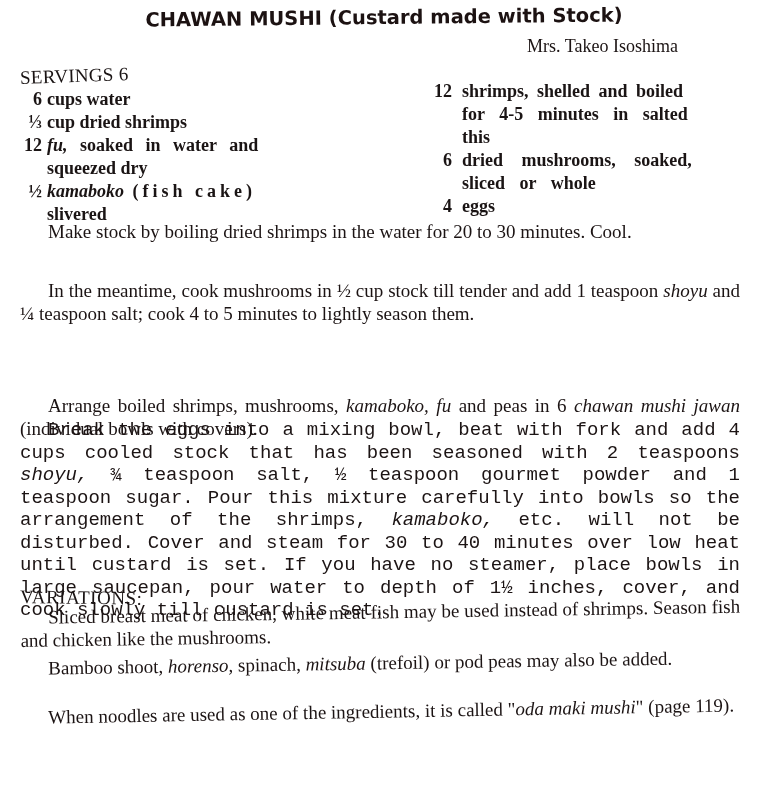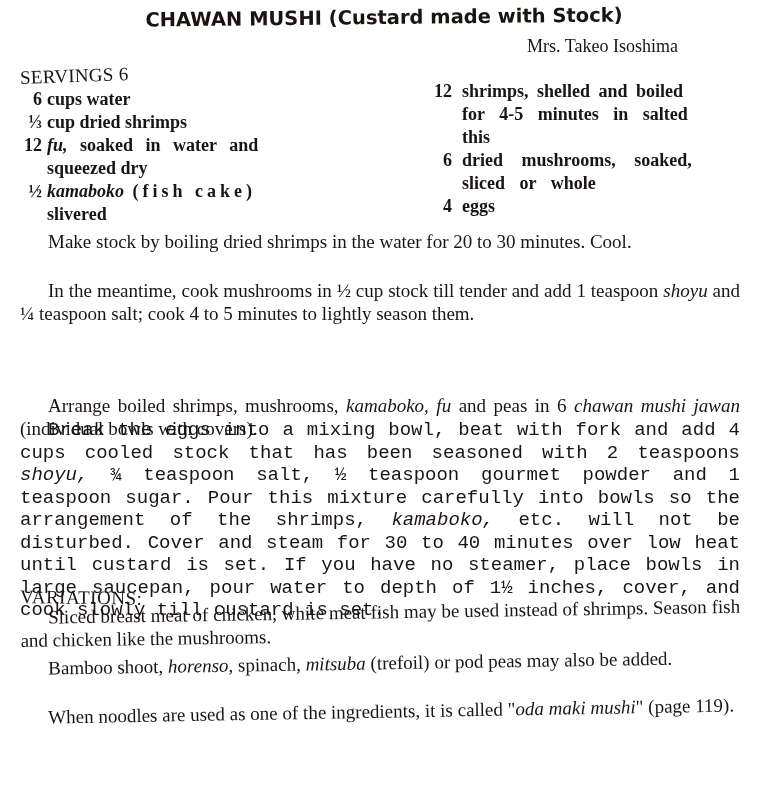--- a/index.html
+++ b/index.html
@@ -82,21 +82,21 @@
       width: 720px;
       font-size: 19px;
       line-height: 23px;
       color: #1c1414;
     }
     .para {
       text-indent: 28px;
       text-align: justify;
       margin: 0;
     }
-    .p1 { top: 230px; font-family: Liberation Serif, serif; }
+    .p1 { top: 220px; font-family: Liberation Serif, serif; }
     .p2 { top: 279px; }
     .p3 { top: 350px; margin-top: 44px; }
     .p4 { top: 419px; font-family: Liberation Mono, monospace; }
     .variations-head {
       position: absolute;
       left: 20px;
       top: 586px;
       font-size: 19px;
       letter-spacing: 0.5px;
       transform: rotate(0.8deg);

